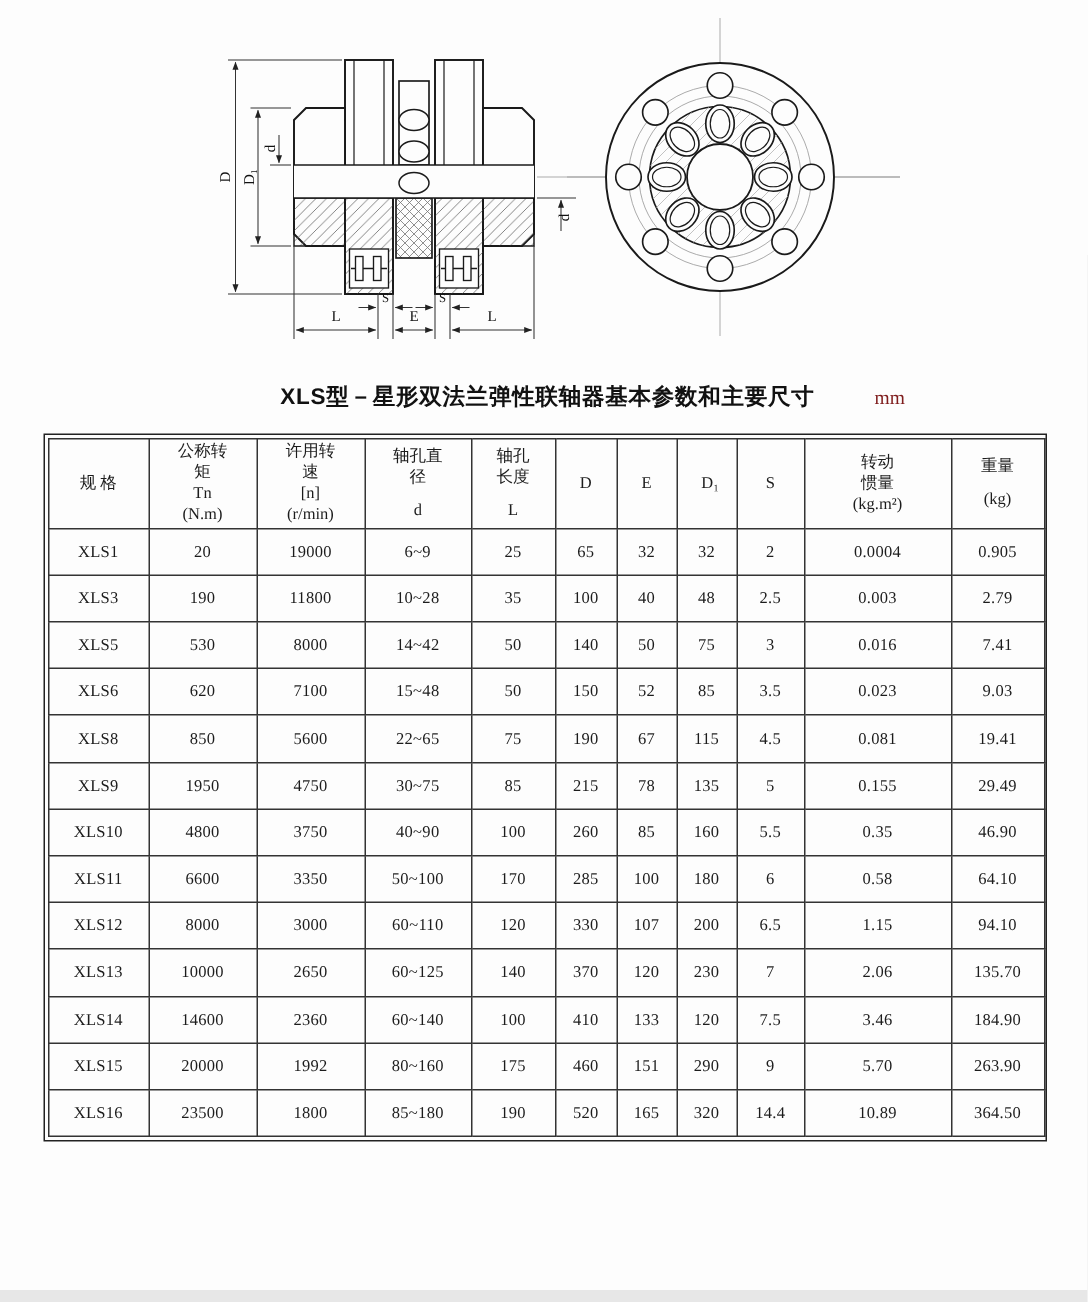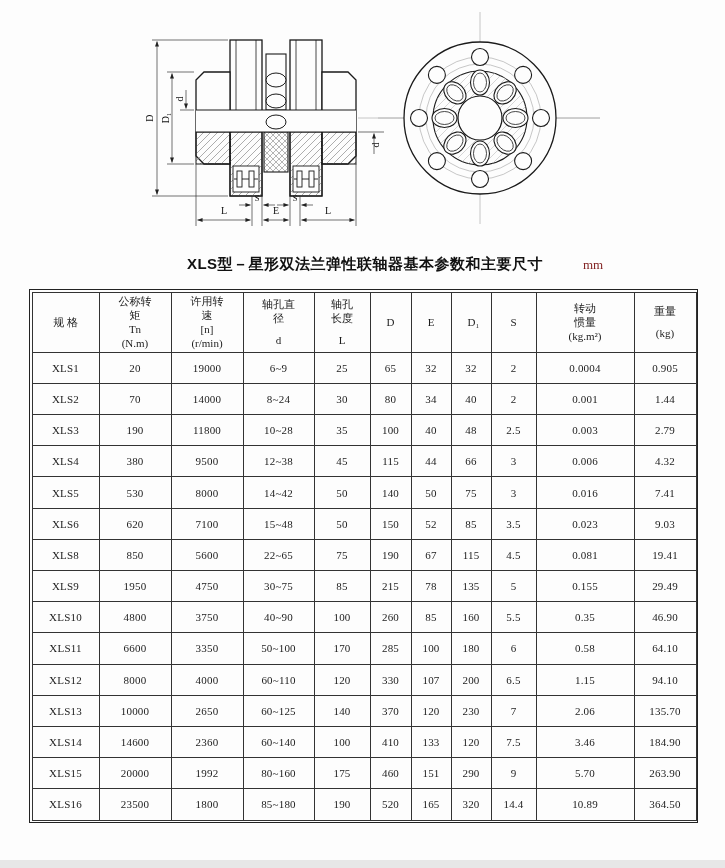--- a/index.html
+++ b/index.html
@@ -289,59 +289,33 @@
             <td>6~9</td>
             <td>25</td>
             <td>65</td>
             <td>32</td>
             <td>32</td>
             <td>2</td>
             <td>0.0004</td>
             <td>0.905</td>
           </tr>
           <tr>
-            <td>XLS2</td>
-            <td>70</td>
-            <td>14000</td>
-            <td>8~24</td>
-            <td>30</td>
-            <td>80</td>
-            <td>34</td>
-            <td>40</td>
-            <td>2</td>
-            <td>0.001</td>
-            <td>1.44</td>
-          </tr>
-          <tr>
             <td>XLS3</td>
             <td>190</td>
             <td>11800</td>
             <td>10~28</td>
             <td>35</td>
             <td>100</td>
             <td>40</td>
             <td>48</td>
             <td>2.5</td>
             <td>0.003</td>
             <td>2.79</td>
           </tr>
           <tr>
-            <td>XLS4</td>
-            <td>380</td>
-            <td>9500</td>
-            <td>12~38</td>
-            <td>45</td>
-            <td>115</td>
-            <td>44</td>
-            <td>66</td>
-            <td>3</td>
-            <td>0.006</td>
-            <td>4.32</td>
-          </tr>
-          <tr>
             <td>XLS5</td>
             <td>530</td>
             <td>8000</td>
             <td>14~42</td>
             <td>50</td>
             <td>140</td>
             <td>50</td>
             <td>75</td>
             <td>3</td>
             <td>0.016</td>
@@ -408,21 +382,21 @@
             <td>285</td>
             <td>100</td>
             <td>180</td>
             <td>6</td>
             <td>0.58</td>
             <td>64.10</td>
           </tr>
           <tr>
             <td>XLS12</td>
             <td>8000</td>
-            <td>4000</td>
+            <td>3000</td>
             <td>60~110</td>
             <td>120</td>
             <td>330</td>
             <td>107</td>
             <td>200</td>
             <td>6.5</td>
             <td>1.15</td>
             <td>94.10</td>
           </tr>
           <tr>

